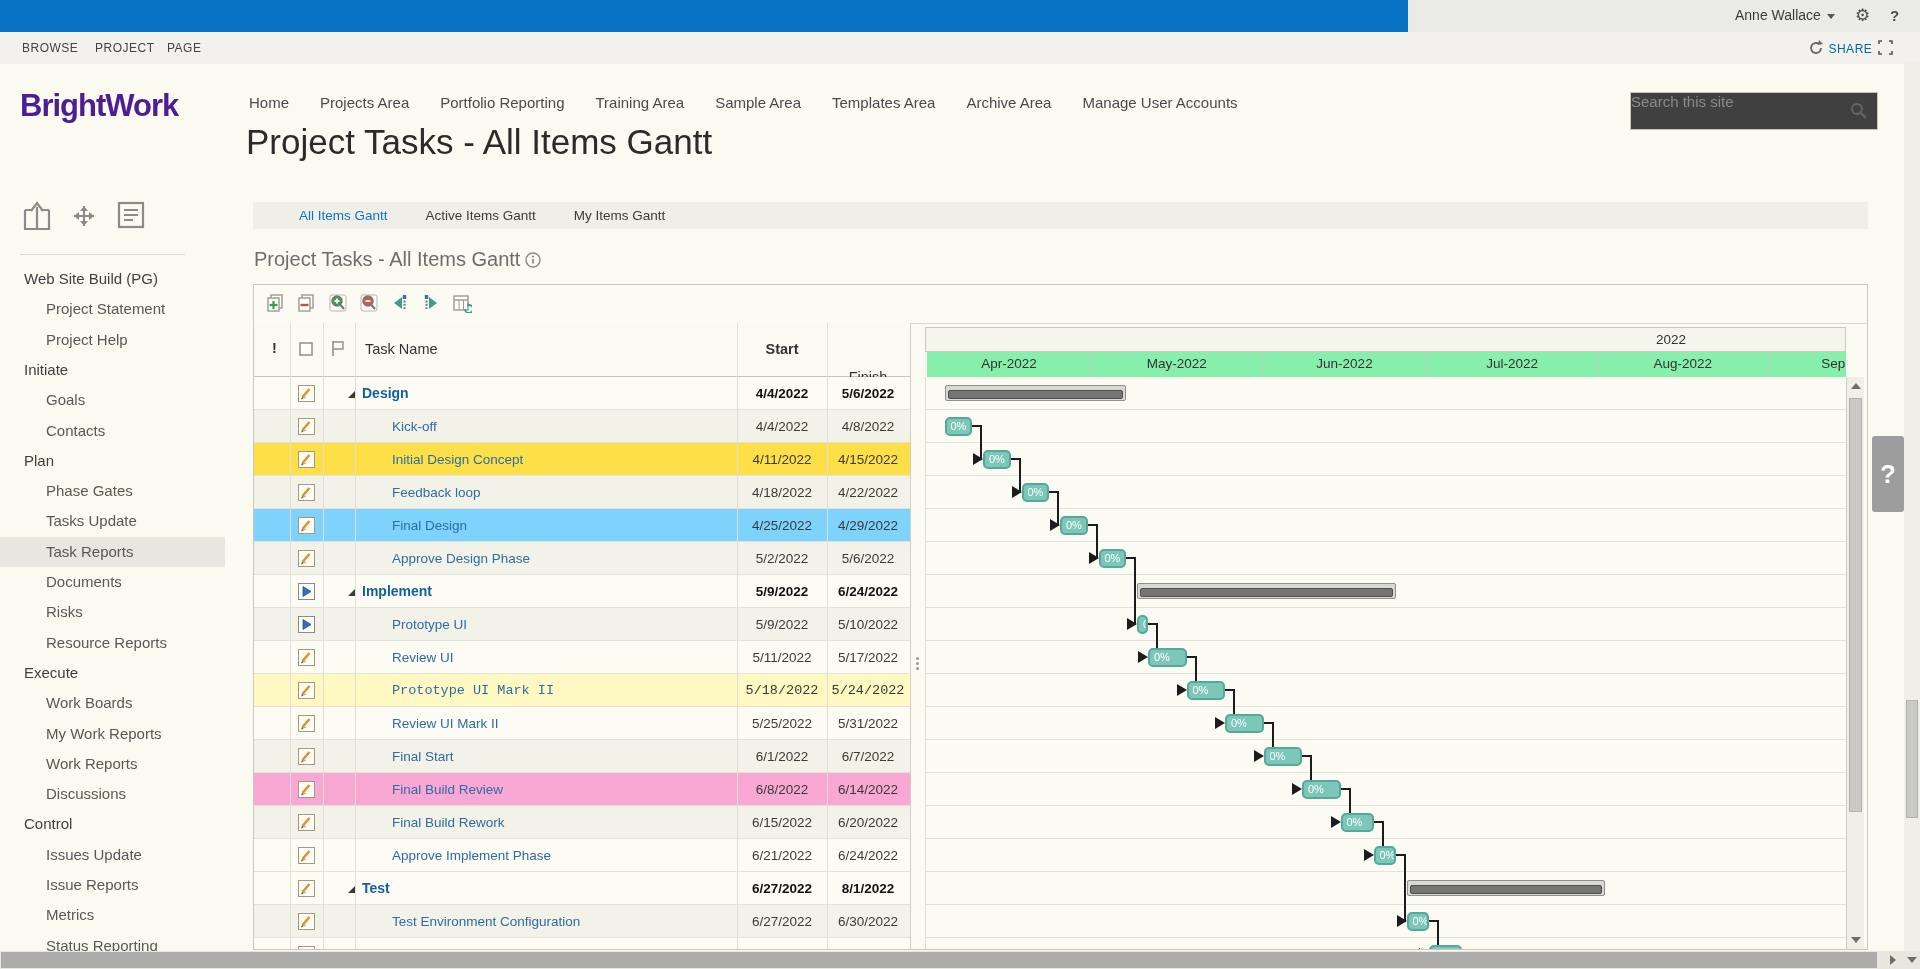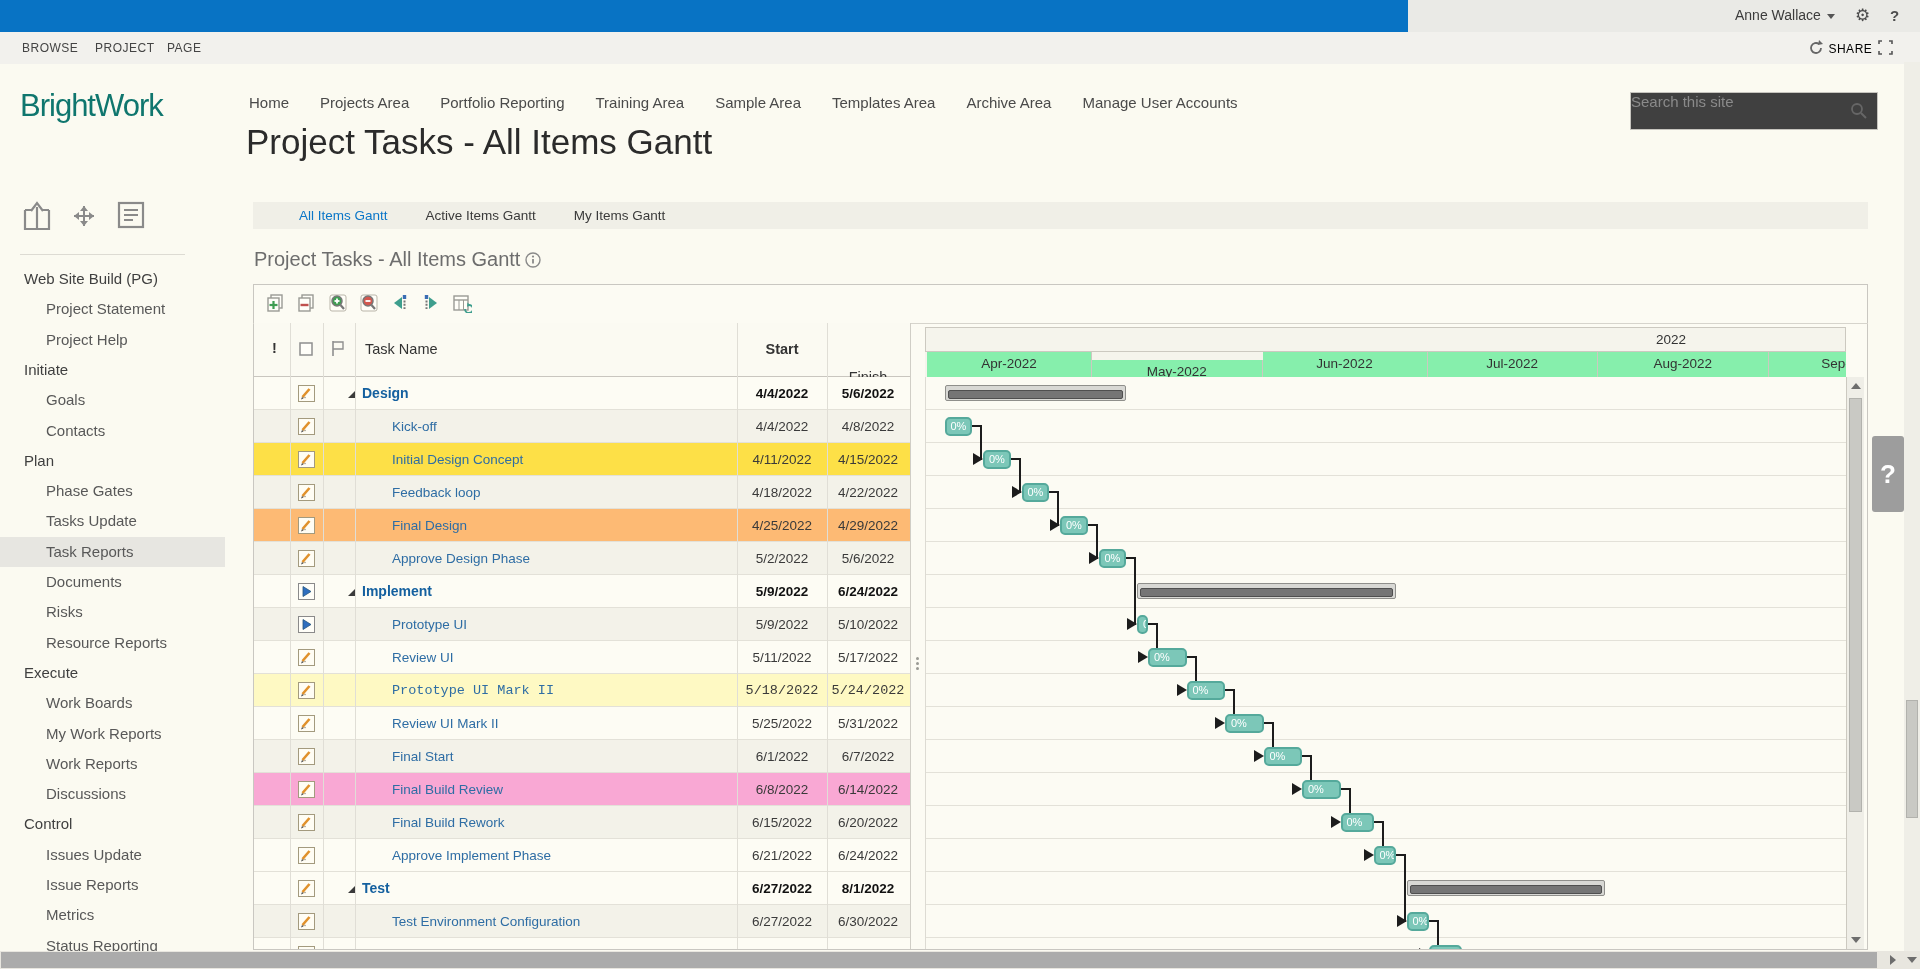--- a/index.html
+++ b/index.html
@@ -7,23 +7,23 @@
   .abs{position:absolute;}
   .t{position:absolute;white-space:nowrap;}
   
   .suite{left:0;top:0;width:1408px;height:32px;background:#0873c4;}
   .suite-right{left:1408px;top:0;width:512px;height:32px;background:#eaeae6;}
   .suite-user{color:#3c3c3c;font-size:14px;}
   .caret-down{display:inline-block;width:0;height:0;border-left:4px solid transparent;border-right:4px solid transparent;border-top:5px solid #555;vertical-align:middle;margin-left:6px;}
   
   .ribbon{left:0;top:32px;width:1920px;height:32px;background:#f2f1ed;}
   .ribbon-tab{font-size:12px;color:#444;letter-spacing:.5px;}
-  .share-label{font-size:12px;color:#000000;letter-spacing:.5px;}
-  
-  .logo{font-size:31px;font-weight:normal;color:#0f766e;letter-spacing:-1px;}
+  .share-label{font-size:12px;color:#0369a1;letter-spacing:.5px;}
+  
+  .logo{font-size:31px;font-weight:bold;color:#4c1d95;letter-spacing:-1px;}
   .navlink{font-size:15px;color:#4a4a4a;}
   .pagetitle{font-size:35px;font-weight:300;color:#2b2b2b;}
   .searchbox{left:1630px;top:92px;width:246px;height:36px;background:#404040;border:1px solid #c6c4be;}
   .searchtext{left:12px;top:9px;font-size:15px;color:#8a8a8a;}
   
   .side-item{font-size:15px;color:#585858;cursor:pointer;}
   .side-header{font-size:15px;color:#3f3f3f;}
   .side-active{background:#e7e6e1;}
   
   .tabstrip{left:253px;top:202px;width:1615px;height:27px;background:#f0efe7;}
@@ -314,21 +314,21 @@
         <div class="iconbox" style="left: 44px; top: 8px; cursor: pointer;"><svg width="17" height="17" viewBox="0 0 17 17">
             <rect x="0.5" y="0.5" width="16" height="16" fill="#fffdf4" stroke="#a39a7e" stroke-width="1"></rect>
             <line x1="4" y1="12.5" x2="8" y2="12.5" stroke="#b9b5a9" stroke-width="1.3"></line>
             <line x1="4.5" y1="12" x2="11.5" y2="4" stroke="#e0912b" stroke-width="2.6"></line>
             <path d="M3 14.5 L5.5 13.5 L4 12 Z" fill="#555"></path>
           </svg></div>
         <div class="tasklink" style="position: absolute; left: 138px; top: 9px; white-space: nowrap;">Feedback loop</div>
         <div class="datetext" style="position: absolute; left: 528px; top: 9px; transform: translateX(-50%);">4/18/2022</div>
         <div class="datetext" style="position: absolute; left: 614px; top: 9px; transform: translateX(-50%);">4/22/2022</div>
       </div>
-      <div class="rowline" style="position: absolute; left: 0px; top: 132px; width: 656px; height: 33px; background: #fdba74; box-sizing: border-box; text-decoration: underline;">
+      <div class="rowline" style="position: absolute; left: 0px; top: 132px; width: 656px; height: 33px; background: #7dd3fc; box-sizing: border-box; text-decoration: underline;">
         <div class="iconbox" style="left: 44px; top: 8px; cursor: pointer;"><svg width="17" height="17" viewBox="0 0 17 17">
             <rect x="0.5" y="0.5" width="16" height="16" fill="#fffdf4" stroke="#a39a7e" stroke-width="1"></rect>
             <line x1="4" y1="12.5" x2="8" y2="12.5" stroke="#b9b5a9" stroke-width="1.3"></line>
             <line x1="4.5" y1="12" x2="11.5" y2="4" stroke="#e0912b" stroke-width="2.6"></line>
             <path d="M3 14.5 L5.5 13.5 L4 12 Z" fill="#555"></path>
           </svg></div>
         <div class="tasklink" style="position: absolute; left: 138px; top: 9px; white-space: nowrap;">Final Design</div>
         <div class="datetext" style="position: absolute; left: 528px; top: 9px; transform: translateX(-50%);">4/25/2022</div>
         <div class="datetext" style="position: absolute; left: 614px; top: 9px; transform: translateX(-50%);">4/29/2022</div>
       </div>
@@ -490,21 +490,21 @@
     <div style="width:3px;height:3px;background:#9a9a94;border-radius:50%;margin:2px auto;"></div>
   </div>
 
   <div class="abs" style="left:925px;top:327px;width:921px;height:24px;background:#f5f4ec;border:1px solid #ccc9c0;border-bottom:none;box-sizing:border-box;">
     <div class="t" style="left:730px;top:4px;font-size:13.5px;color:#333;">2022</div>
   </div>
   <div class="abs" id="monthband" style="left:925px;top:351px;width:921px;height:26px;overflow:hidden;border-top:1px solid #ccc9c0;border-bottom:1px solid #c9c6bf;background:#f5f4ec;">
       <div class="monthcell" style="left: 2px; top: 0px; width: 165px; height: 26px;">
         <div class="monthlabel">Apr-2022</div>
       </div>
-      <div class="monthcell" style="left: 167px; top: 8px; width: 170.5px; height: 26px;">
+      <div class="monthcell" style="left: 167px; top: 0px; width: 170.5px; height: 26px;">
         <div class="monthlabel">May-2022</div>
       </div>
       <div class="monthcell" style="left: 337.5px; top: 0px; width: 165px; height: 26px;">
         <div class="monthlabel">Jun-2022</div>
       </div>
       <div class="monthcell" style="left: 502.5px; top: 0px; width: 170.5px; height: 26px;">
         <div class="monthlabel">Jul-2022</div>
       </div>
       <div class="monthcell" style="left: 673px; top: 0px; width: 170.5px; height: 26px;">
         <div class="monthlabel">Aug-2022</div>

